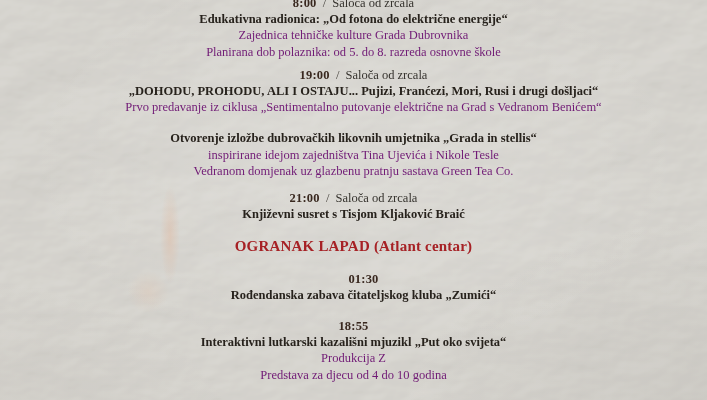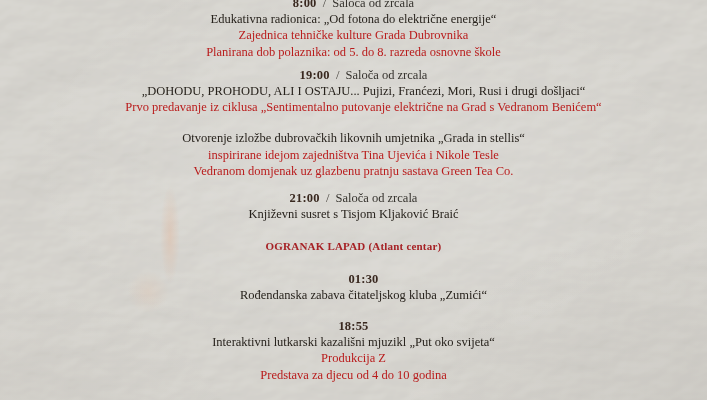--- a/index.html
+++ b/index.html
@@ -23,30 +23,30 @@
     position:absolute;left:0;right:0;top:-5px;z-index:2;
     text-align:center;
     color:#35322d;
     font-size:12.5px;
     line-height:16.2px;
   }
   .line{white-space:nowrap;}
   .time{font-weight:700;color:#39281f;letter-spacing:0.2px;}
   .sep{font-weight:400;color:#45413b;padding:0 3px;}
   .loc{font-weight:400;color:#35322d;}
-  .title{font-weight:400;color:#27221c;}
-  .detail{color:#b91c1c;}
+  .title{font-weight:700;color:#27221c;}
+  .detail{color:#701a75;}
   .mb7{margin-bottom:7px;}
   .mb11{margin-bottom:11px;}
   .mb15{margin-bottom:15px;margin-left:20px;}
   .mb0{margin-bottom:0;text-align:center;}
   .branch{
     margin:16px 0;
     font-weight:700;
-    font-size:11px;
+    font-size:15px;
     color:#a62125;
     letter-spacing:0.2px;
   }
 </style>
 </head>
 <body>
 
 <div class="texture-layer">
   <svg width="707" height="400" xmlns="http://www.w3.org/2000/svg">
     <filter id="paper">

